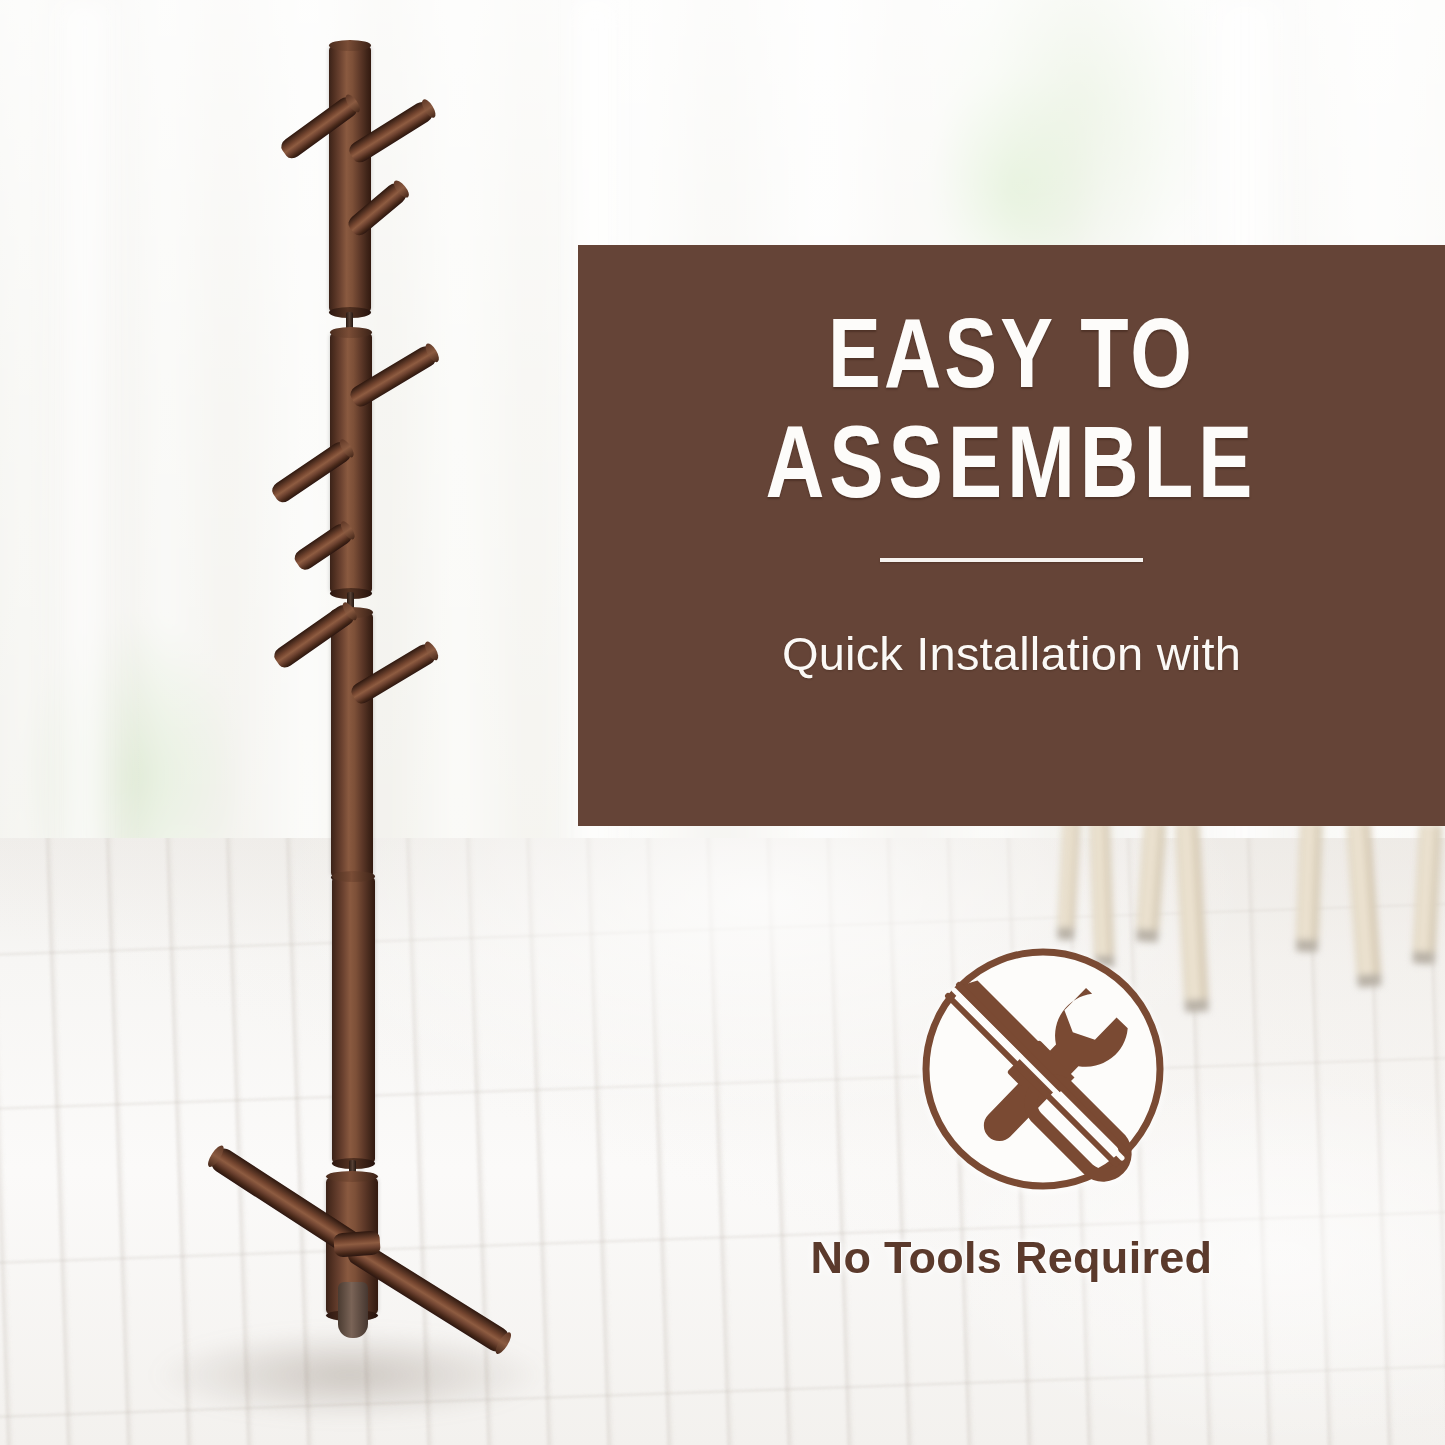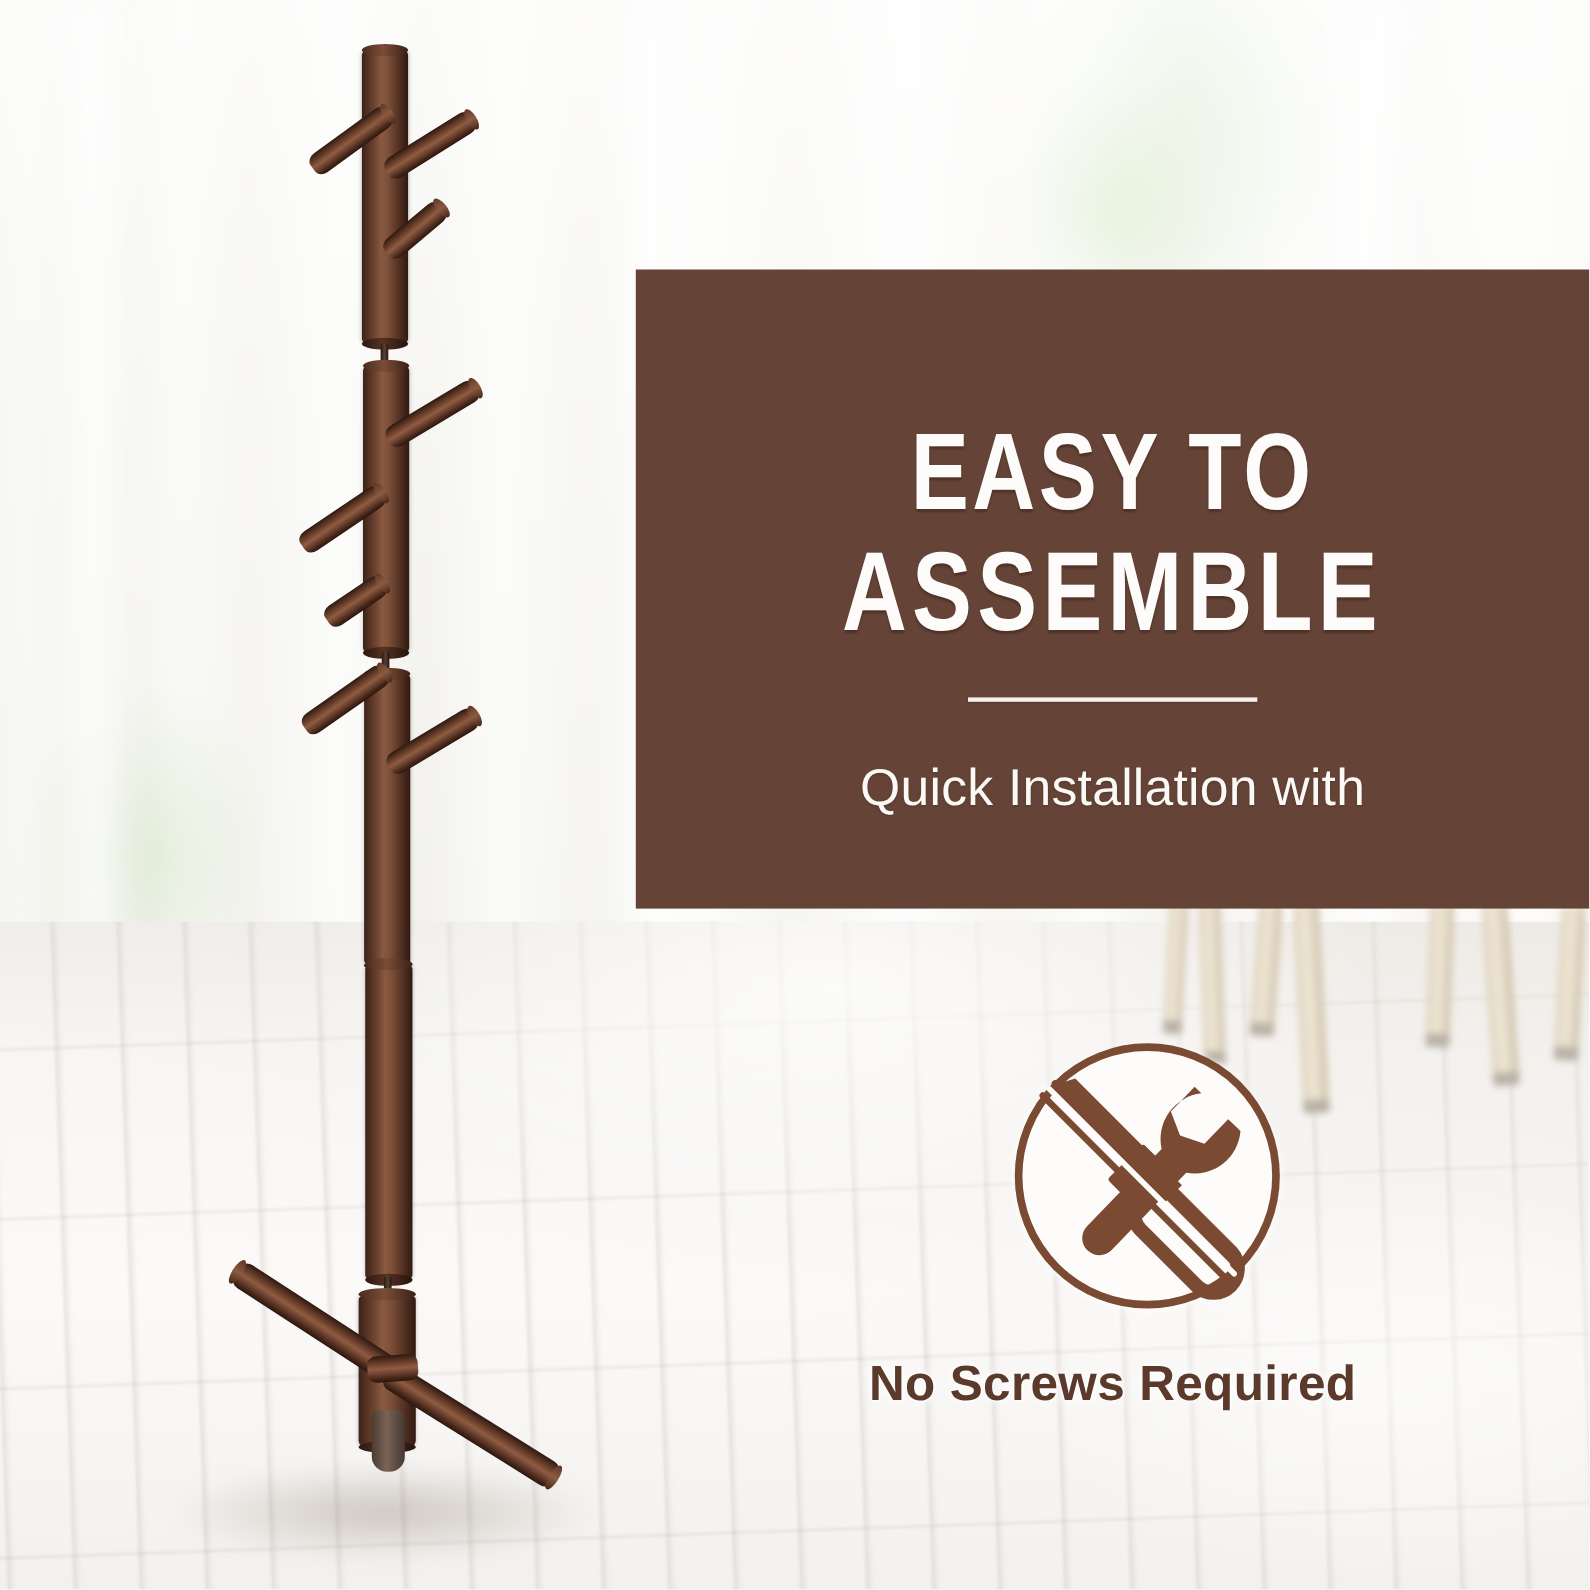--- a/index.html
+++ b/index.html
@@ -140,21 +140,21 @@
     filter:blur(9px);
   }
 
   
   .panel{
     position:absolute;left:578px;top:245px;width:867px;height:581px;
     background:#654437;
   }
   .panel-inner{
     position:absolute;left:0;top:0;width:100%;height:100%;
-    display:flex;flex-direction:column;align-items:center;justify-content:center;
+    display:flex;flex-direction:column;align-items:center;justify-content:flex-start;
     padding-top:60px;box-sizing:border-box;
   }
   .headline{
     color:#fdfcfa;
     font-family:"Liberation Sans", sans-serif;
     font-weight:700;
     font-size:99px;
     line-height:.97;
     letter-spacing:4px;
     text-align:center;
@@ -167,21 +167,21 @@
   .divider{
     width:263px;height:4px;background:#f6f3ef;margin:46px 0 0 0;
     box-shadow:0 1px 2px rgba(40,20,12,.30);
   }
   .subline{
     color:#fbf9f6;
     font-size:47px;
     font-weight:400;
     line-height:1.45;
     text-align:center;
-    margin-top:44px;
+    margin-top:58px;
     letter-spacing:.2px;
     text-shadow:0 1px 2px rgba(40,20,12,.28);
   }
 
   
   .badge{position:absolute;left:918px;top:944px;width:250px;height:250px;}
   .badge svg{display:block;width:250px;height:250px;
     filter:drop-shadow(0 2px 4px rgba(255,255,255,.9));}
   .badge-caption{
     position:absolute;left:578px;top:1232px;width:867px;
@@ -327,15 +327,15 @@
       </g>
 
       <g>
         <line x1="41" y1="41" x2="209" y2="209" stroke="#7A4A33" stroke-width="6" stroke-linecap="round"></line>
         <line x1="30" y1="52" x2="198" y2="220" stroke="#7A4A33" stroke-width="6" stroke-linecap="round"></line>
         <line x1="36" y1="46" x2="204" y2="214" stroke="#FDFCFA" stroke-width="5" stroke-linecap="round"></line>
       </g>
     </svg>
   </div>
 
-  <div class="badge-caption">No Screws Required</div>
+  <div class="badge-caption">No Tools Required</div>
 
 </div>
 
 </body></html>

